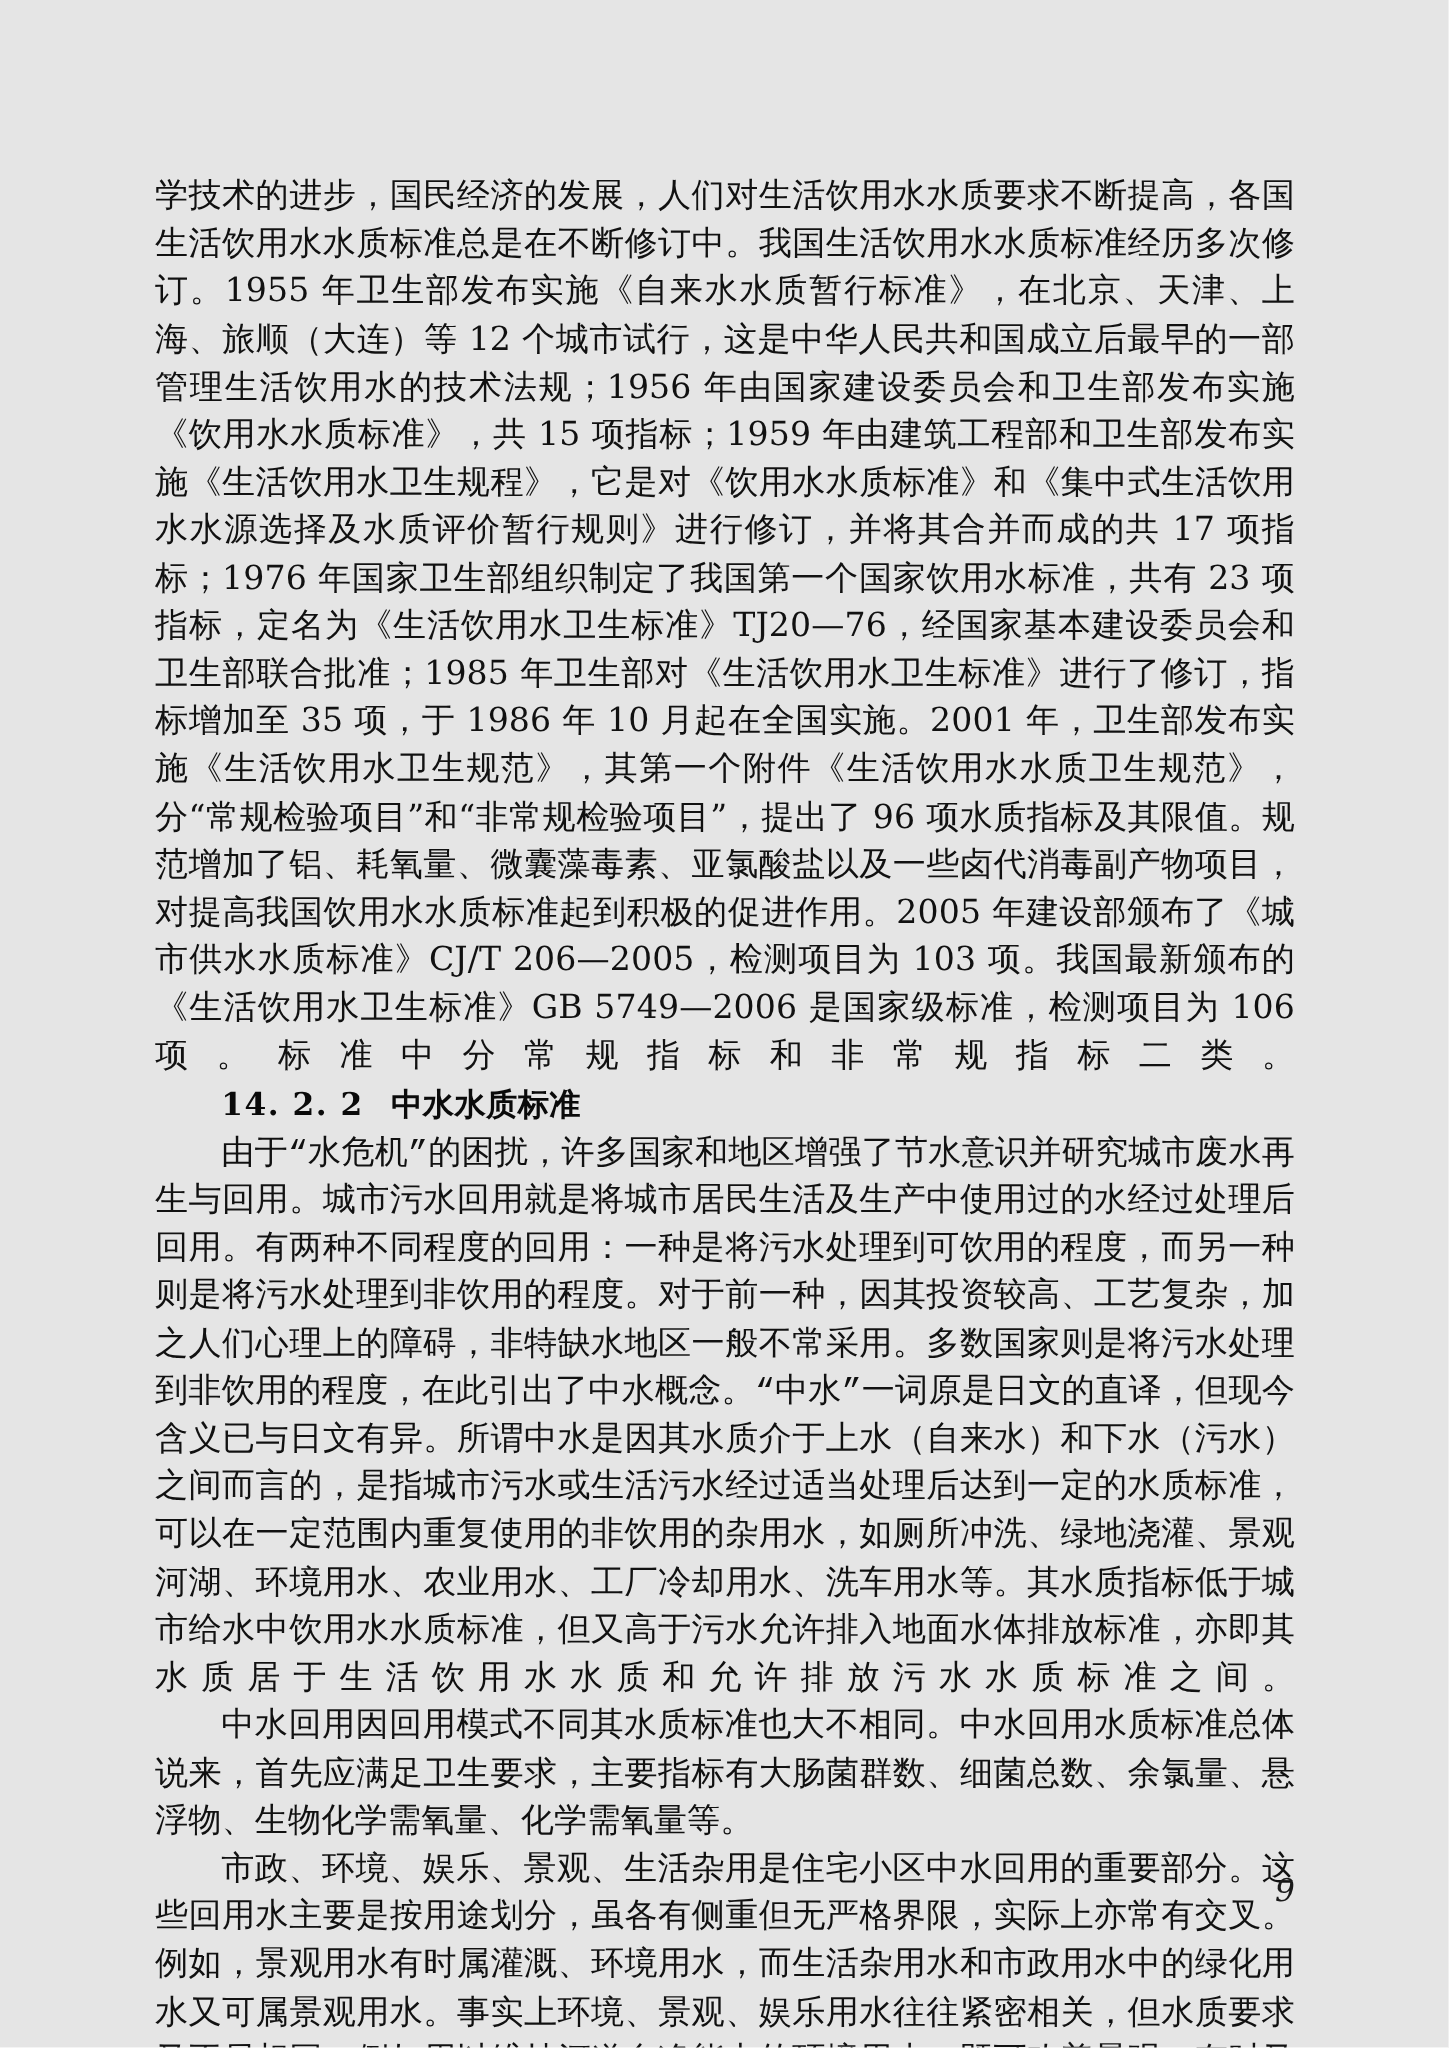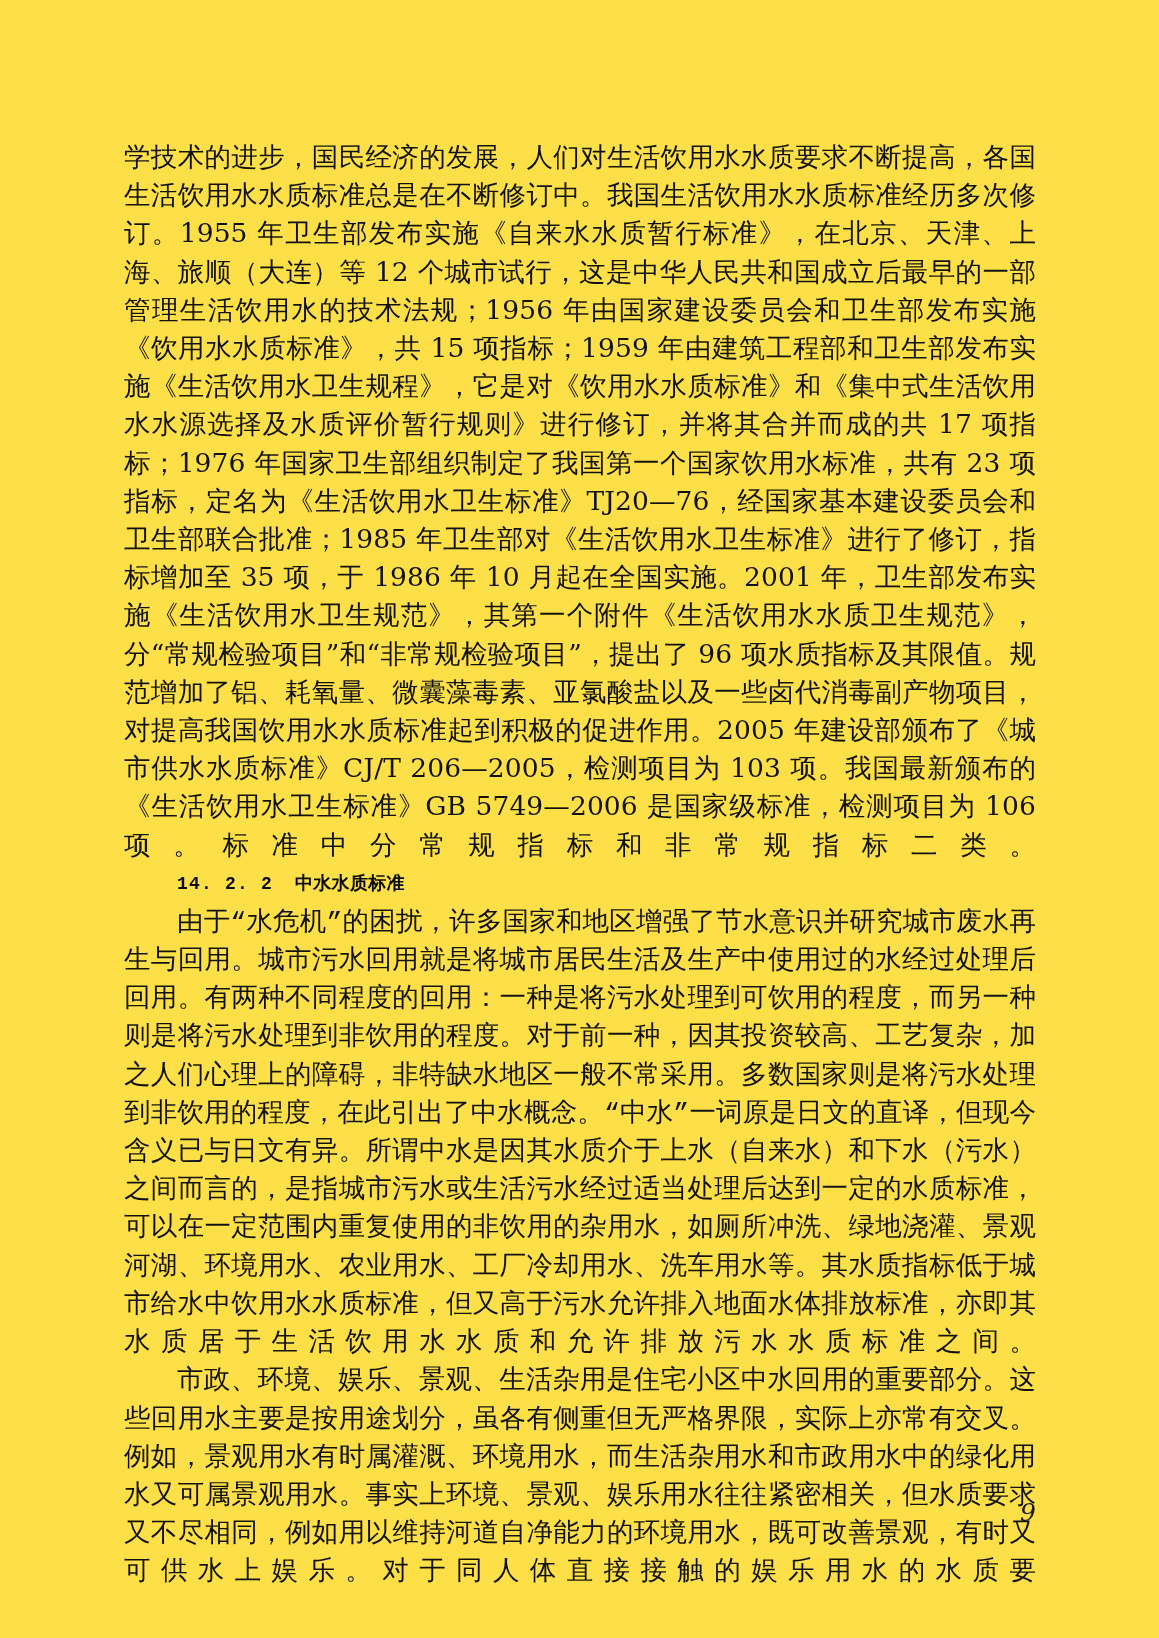--- a/index.html
+++ b/index.html
@@ -16,21 +16,21 @@
     color: #111111;
     -webkit-font-smoothing: antialiased;
   }
 
   #page {
     position: absolute;
     left: 0;
     top: 0;
     width: 1159px;
     height: 1638px;
-    background: #fde047;
+    background: #e5e5e5;
   }
 
   #text-column {
     position: absolute;
     left: 124px;
     top: 138px;
     width: 912px;
   }
 
   .para {
@@ -51,27 +51,26 @@
     font-family: Liberation Mono, monospace;
   }
 
   .para.last-justify {
     text-align-last: justify;
   }
 
   .heading {
     margin: 0;
     padding: 0;
-    font-size: 18px;
+    font-size: 25px;
     line-height: 40px;
     font-weight: bold;
     text-indent: 53px;
     color: #0a0a0a;
     letter-spacing: 0.3px;
-    font-family: Liberation Mono, monospace;
   }
 
   .heading .num {
     letter-spacing: 1.2px;
   }
 
   .heading .gap {
     display: inline-block;
     width: 22px;
   }
@@ -94,20 +93,21 @@
 <div id="page">
 
   <div id="text-column">
 
     <p class="para last-justify">学技术的进步，国民经济的发展，人们对生活饮用水水质要求不断提高，各国生活饮用水水质标准总是在不断修订中。我国生活饮用水水质标准经历多次修订。1955 年卫生部发布实施《自来水水质暂行标准》，在北京、天津、上海、旅顺（大连）等 12 个城市试行，这是中华人民共和国成立后最早的一部管理生活饮用水的技术法规；1956 年由国家建设委员会和卫生部发布实施《饮用水水质标准》，共 15 项指标；1959 年由建筑工程部和卫生部发布实施《生活饮用水卫生规程》，它是对《饮用水水质标准》和《集中式生活饮用水水源选择及水质评价暂行规则》进行修订，并将其合并而成的共 17 项指标；1976 年国家卫生部组织制定了我国第一个国家饮用水标准，共有 23 项指标，定名为《生活饮用水卫生标准》TJ20—76，经国家基本建设委员会和卫生部联合批准；1985 年卫生部对《生活饮用水卫生标准》进行了修订，指标增加至 35 项，于 1986 年 10 月起在全国实施。2001 年，卫生部发布实施《生活饮用水卫生规范》，其第一个附件《生活饮用水水质卫生规范》，分“常规检验项目”和“非常规检验项目”，提出了 96 项水质指标及其限值。规范增加了铝、耗氧量、微囊藻毒素、亚氯酸盐以及一些卤代消毒副产物项目，对提高我国饮用水水质标准起到积极的促进作用。2005 年建设部颁布了《城市供水水质标准》CJ/T 206—2005，检测项目为 103 项。我国最新颁布的《生活饮用水卫生标准》GB 5749—2006 是国家级标准，检测项目为 106 项。标准中分常规指标和非常规指标二类。</p>
 
     <h3 class="heading"><span class="num">14. 2. 2</span><span class="gap"></span><span>中水水质标准</span></h3>
 
     <p class="para indent last-justify">由于“水危机”的困扰，许多国家和地区增强了节水意识并研究城市废水再生与回用。城市污水回用就是将城市居民生活及生产中使用过的水经过处理后回用。有两种不同程度的回用：一种是将污水处理到可饮用的程度，而另一种则是将污水处理到非饮用的程度。对于前一种，因其投资较高、工艺复杂，加之人们心理上的障碍，非特缺水地区一般不常采用。多数国家则是将污水处理到非饮用的程度，在此引出了中水概念。“中水”一词原是日文的直译，但现今含义已与日文有异。所谓中水是因其水质介于上水（自来水）和下水（污水）之间而言的，是指城市污水或生活污水经过适当处理后达到一定的水质标准，可以在一定范围内重复使用的非饮用的杂用水，如厕所冲洗、绿地浇灌、景观河湖、环境用水、农业用水、工厂冷却用水、洗车用水等。其水质指标低于城市给水中饮用水水质标准，但又高于污水允许排入地面水体排放标准，亦即其水质居于生活饮用水水质和允许排放污水水质标准之间。</p>
 
+    <p class="para indent">中水回用因回用模式不同其水质标准也大不相同。中水回用水质标准总体说来，首先应满足卫生要求，主要指标有大肠菌群数、细菌总数、余氯量、悬浮物、生物化学需氧量、化学需氧量等。</p>
 
 
     <p class="para indent last-justify">市政、环境、娱乐、景观、生活杂用是住宅小区中水回用的重要部分。这些回用水主要是按用途划分，虽各有侧重但无严格界限，实际上亦常有交叉。例如，景观用水有时属灌溉、环境用水，而生活杂用水和市政用水中的绿化用水又可属景观用水。事实上环境、景观、娱乐用水往往紧密相关，但水质要求又不尽相同，例如用以维持河道自净能力的环境用水，既可改善景观，有时又可供水上娱乐。对于同人体直接接触的娱乐用水的水质要</p>
 
   </div>
 
   <div id="page-number">9</div>
 
 </div>
 

